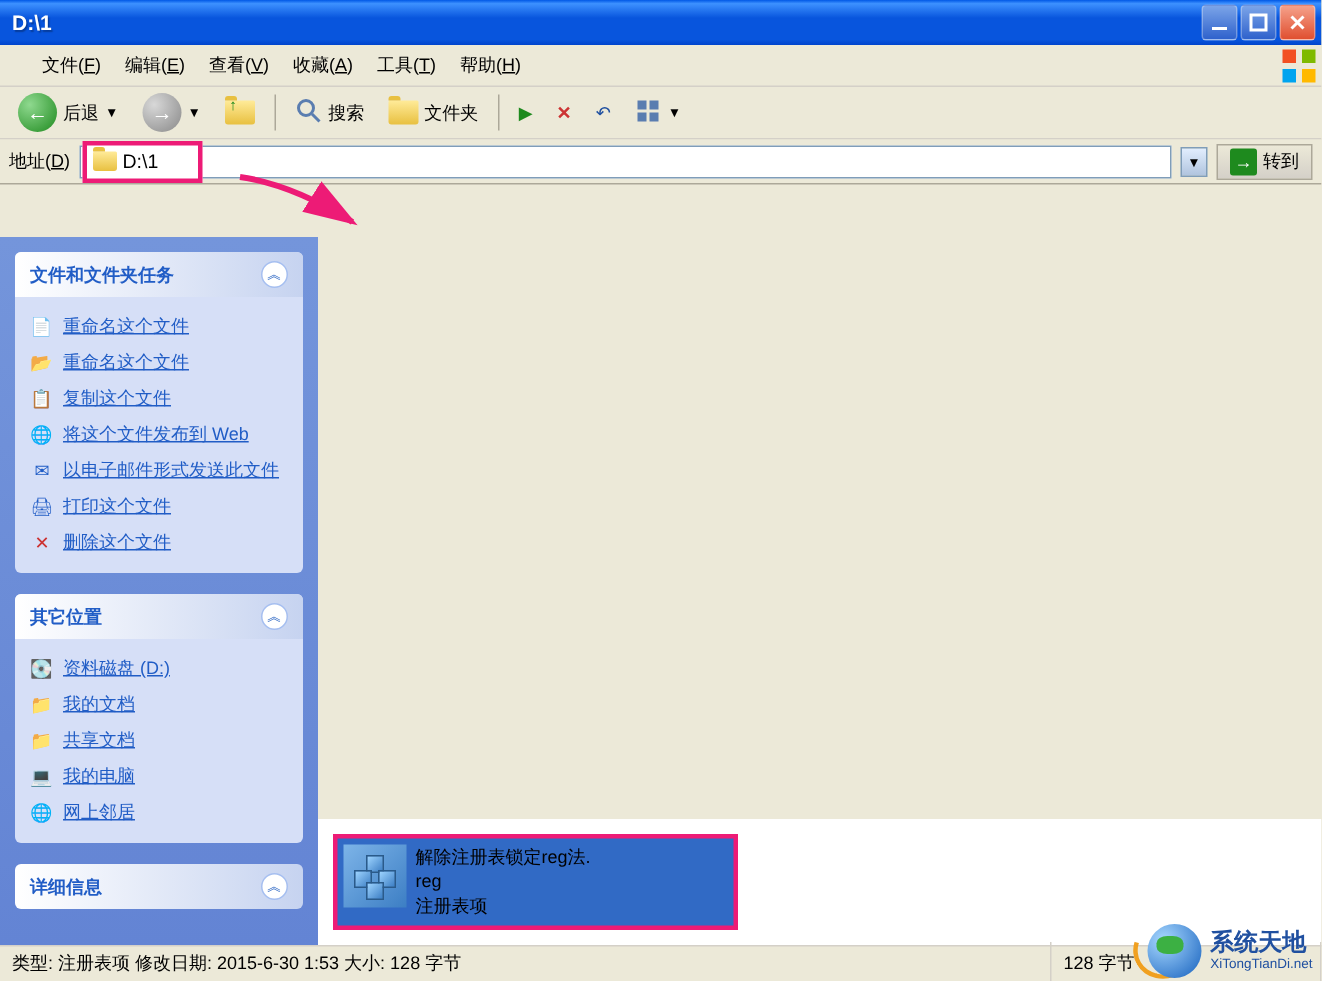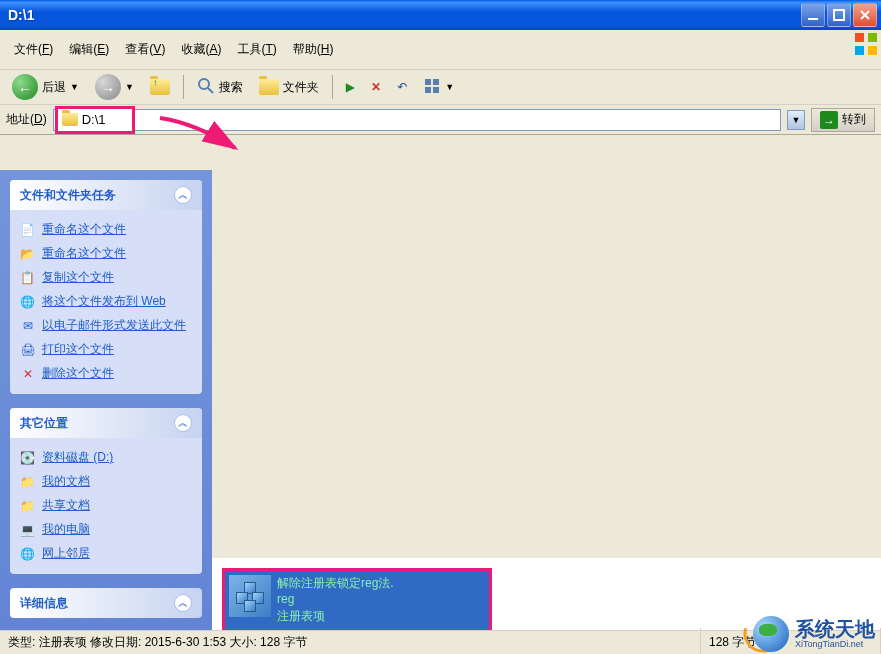--- a/index.html
+++ b/index.html
@@ -8,21 +8,21 @@
     
     .titlebar { background: linear-gradient(to bottom, #0058e6 0%, #3d91ff 8%, #0855dd 40%, #0855dd 88%, #0044cc 100%); height: 30px; display: flex; align-items: center; color: white; padding: 0 4px; }
     .titlebar-text { flex: 1; font-size: 14px; font-weight: bold; padding-left: 4px; text-shadow: 1px 1px 1px rgba(0,0,0,0.3); }
     .window-controls { display: flex; gap: 2px; }
     .win-btn { width: 24px; height: 24px; border-radius: 3px; border: 1px solid rgba(255,255,255,0.3); display: flex; align-items: center; justify-content: center; font-weight: bold; color: white; cursor: pointer; }
     .win-btn.min, .win-btn.max { background: linear-gradient(to bottom, #7ba4e8, #2f62cc); }
     .win-btn.close { background: linear-gradient(to bottom, #f5a18a, #e04f30); }
     .win-btn svg { width: 14px; height: 14px; }
     
     
-    .menubar { background: #ece9d8; height: 40px; display: flex; align-items: center; padding: 0 6px; border-bottom: 1px solid #d4d0c8; position: relative; }
+    .menubar { background: #ece9d8; height: 28px; display: flex; align-items: center; padding: 0 20px; border-bottom: 1px solid #d4d0c8; position: relative; }
     .menu-item { padding: 3px 8px; cursor: pointer; }
     .menu-item u { text-decoration: underline; }
     .winflag { position: absolute; right: 4px; top: 3px; width: 22px; height: 22px; }
     .winflag-sq { position: absolute; width: 9px; height: 9px; }
     
     
     .toolbar { background: #ece9d8; height: 35px; display: flex; align-items: center; padding: 0 6px; gap: 4px; border-bottom: 1px solid #d4d0c8; }
     .tb-btn { display: flex; align-items: center; gap: 4px; padding: 3px 6px; border-radius: 3px; cursor: pointer; }
     .tb-sep { width: 1px; height: 24px; background: #aca899; margin: 0 3px; }
     .nav-circle { width: 26px; height: 26px; border-radius: 50%; display: flex; align-items: center; justify-content: center; }
@@ -58,34 +58,34 @@
     .task-link { display: flex; align-items: flex-start; gap: 6px; padding: 4px 0; color: #215dc6; cursor: pointer; }
     .task-icon { width: 16px; height: 16px; flex-shrink: 0; display: flex; align-items: center; justify-content: center; }
     .task-text { line-height: 1.3; text-decoration: underline; }
     
     
     .content { flex: 1; background: white; padding: 10px; position: relative; }
     .file-item { display: flex; align-items: flex-start; gap: 6px; padding: 4px; width: 270px; border: 3px solid #ed1b76; background: #316ac5; }
     .file-icon { width: 42px; height: 42px; flex-shrink: 0; background: linear-gradient(135deg, #7db4e8, #3c7ec4); position: relative; display: flex; align-items: center; justify-content: center; }
     .file-icon-cubes { position: relative; width: 32px; height: 32px; }
     .cube { position: absolute; width: 12px; height: 12px; background: linear-gradient(135deg, #9ed4ff, #3c7ec4); border: 1px solid #2a5a8a; }
-    .file-label { color: #86efac; line-height: 1.4; }
+    .file-label { color: #000000; line-height: 1.4; }
     
     
     .statusbar { height: 24px; background: #ece9d8; border-top: 1px solid #d4d0c8; display: flex; align-items: center; font-size: 12px; position: absolute; bottom: 0; left: 0; right: 0; }
     .status-cell { padding: 15px 8px; border-right: 1px solid #d4d0c8; height: 100%; display: flex; align-items: center; }
     .status-cell.main { flex: 1; }
     
     
     .watermark { position: absolute; bottom: 2px; right: 6px; display: flex; align-items: center; gap: 6px; }
     .watermark-globe { width: 36px; height: 36px; border-radius: 50%; background: radial-gradient(circle at 30% 30%, #a8d8ff, #1560bd); position: relative; overflow: hidden; }
     .watermark-globe::after { content: ''; position: absolute; width: 18px; height: 12px; background: #3cb043; border-radius: 40%; top: 8px; left: 6px; }
     .watermark-arc { position: absolute; width: 44px; height: 40px; border: 3px solid #f0a020; border-radius: 50%; border-top-color: transparent; border-right-color: transparent; bottom: 0; right: 2px; transform: rotate(-30deg); }
     .watermark-text { line-height: 1.1; }
-    .watermark-cn { font-weight: bold; font-size: 20px; color: #2050a0; }
+    .watermark-cn { font-weight: bold; font-size: 16px; color: #2050a0; }
     .watermark-url { font-size: 9px; color: #2050a0; }
   </style>
 </head>
 <body>
 
 <div class="titlebar">
   <span class="titlebar-text">D:\1</span>
   <div class="window-controls">
     <div class="win-btn min">
         <svg viewBox="0 0 14 14">

